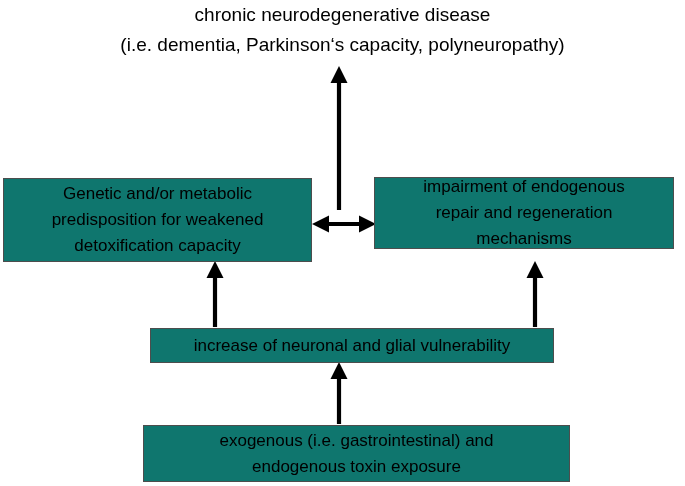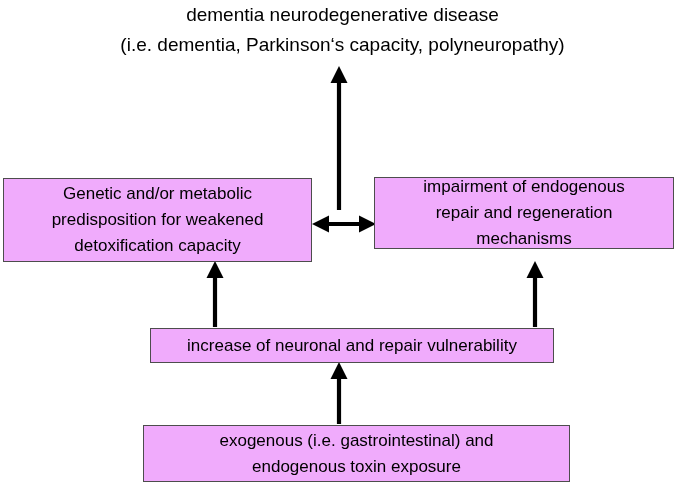--- a/index.html
+++ b/index.html
@@ -31,41 +31,41 @@
     left: 0;
     top: 0;
     width: 685px;
     height: 486px;
     pointer-events: none;
   }
   .box {
     position: absolute;
     box-sizing: border-box;
     border: 1.5px solid #4d4d4d;
-    background: #f0abfc;
+    background: #0f766e;
     display: flex;
     align-items: center;
     justify-content: center;
     text-align: center;
     font-size: 17px;
     line-height: 26px;
     white-space: pre-line;
   }
   .box-predisposition { left: 3px;   top: 178px; width: 309px; height: 84px; }
   .box-impairment     { left: 374px; top: 177px; width: 300px; height: 72px; }
   .box-vulnerability  { left: 150px; top: 328px; width: 404px; height: 35px; line-height: 22px; }
   .box-toxin          { left: 143px; top: 425px; width: 427px; height: 57px; }
 </style>
 </head>
 <body>
 
 <div class="canvas">
 
   <div class="title">
-    <div>dementia neurodegenerative disease</div>
+    <div>chronic neurodegenerative disease</div>
     <div>(i.e. dementia, Parkinson‘s capacity, polyneuropathy)</div>
   </div>
 
   <svg class="arrows" viewBox="0 0 685 486" xmlns="http://www.w3.org/2000/svg">
 
     <g fill="#000000" stroke="#000000">
       <line x1="339" y1="210" x2="339" y2="79" stroke-width="4.2"></line>
       <polygon points="339,66 330.5,83 347.5,83" stroke="none"></polygon>
     </g>
 
@@ -92,18 +92,18 @@
   </svg>
 
   <div class="box box-predisposition">Genetic and/or metabolic
 predisposition for weakened
 detoxification capacity</div>
 
   <div class="box box-impairment">impairment of endogenous
 repair and regeneration
 mechanisms</div>
 
-  <div class="box box-vulnerability">increase of neuronal and repair vulnerability</div>
+  <div class="box box-vulnerability">increase of neuronal and glial vulnerability</div>
 
   <div class="box box-toxin">exogenous (i.e. gastrointestinal) and
 endogenous toxin exposure</div>
 
 </div>
 
 </body></html>

